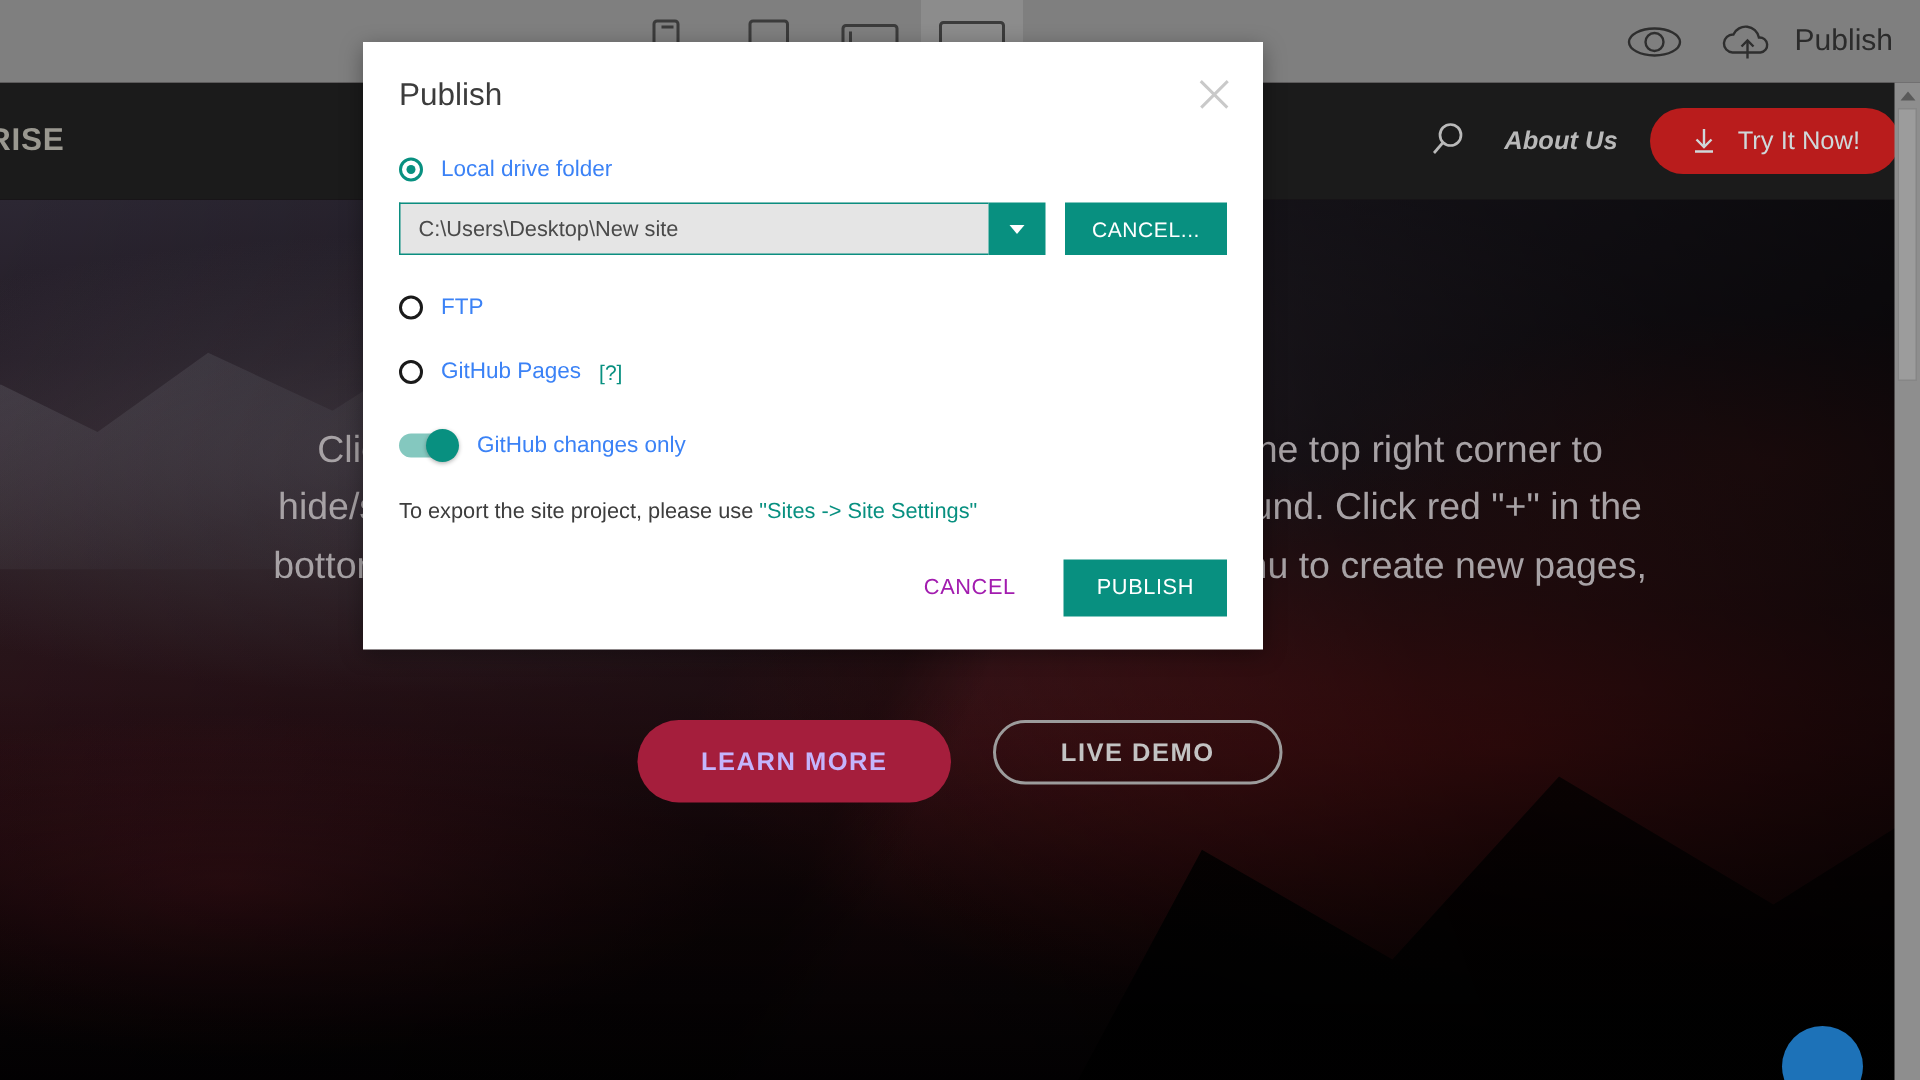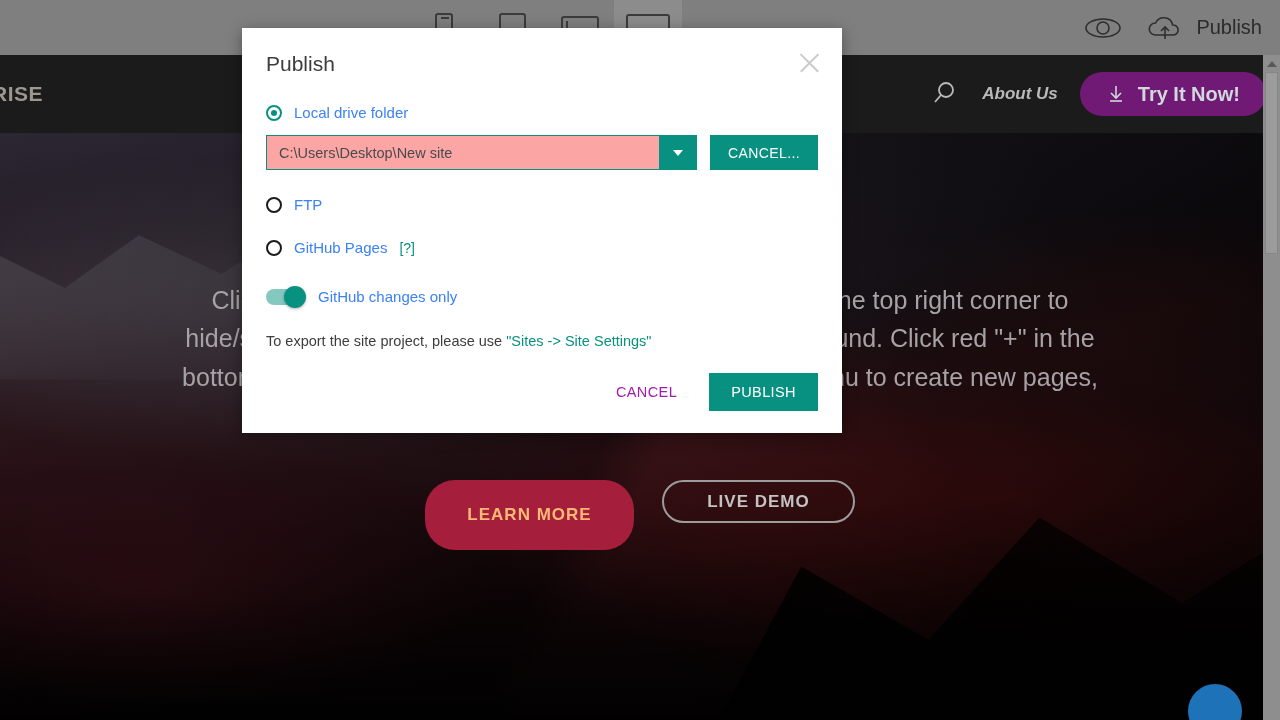--- a/index.html
+++ b/index.html
@@ -115,30 +115,30 @@
   }
   .nav-link {
     color: #b9b9b9;
     font-size: 17px;
     font-weight: bold;
     cursor: pointer;
     font-style: italic;
   }
   .search-wrap { display:flex; align-items:center; cursor:pointer;}
   .try-btn {
-    background: #701a75;
+    background: #b91c1c;
     color: #cfd8da;
     border-radius: 28px;
     height: 44px;
     padding: 0 26px;
     display: flex;
     align-items: center;
     gap: 12px;
-    font-size: 20px;
-    font-weight: bold;
+    font-size: 17px;
+    font-weight: normal;
     cursor: pointer;
   }
 
   
   .hero {
     position: relative;
     height: 587px;
     overflow: hidden;
   }
   .hero-bg {
@@ -198,23 +198,23 @@
     font-weight: 300;
   }
   .hero-btns {
     margin-top: 46px;
     display: flex;
     justify-content: center;
     gap: 28px;
   }
   .btn-learn {
     background: #a51e3c;
-    color: #fdba74;
+    color: #c4b5fd;
     border-radius: 30px;
-    width: 209px; height: 70px;
+    width: 209px; height: 55px;
     display:flex;align-items:center;justify-content:center;
     font-size: 17px; font-weight: bold; letter-spacing: 1px;
     cursor:pointer;
   }
   .btn-demo {
     background: transparent;
     border: 2px solid #9c9c9c;
     color: #c3c3c3;
     border-radius: 30px;
     width: 193px; height: 43px;
@@ -344,21 +344,21 @@
   }
   .path-input {
     flex: 1;
     border: 1px solid #0b8e80;
     border-right: none;
     outline: none;
     font-size: 14.5px;
     color: #4a4a4a;
     padding: 0 12px;
     font-family: "Liberation Sans", sans-serif;
-    background: #fca5a5;
+    background: #e5e5e5;
   }
   .path-drop {
     width: 38px;
     background: #089080;
     display:flex;align-items:center;justify-content:center;
     cursor: pointer;
   }
   .path-drop span {
     width:0;height:0;
     border-left:5px solid transparent;

